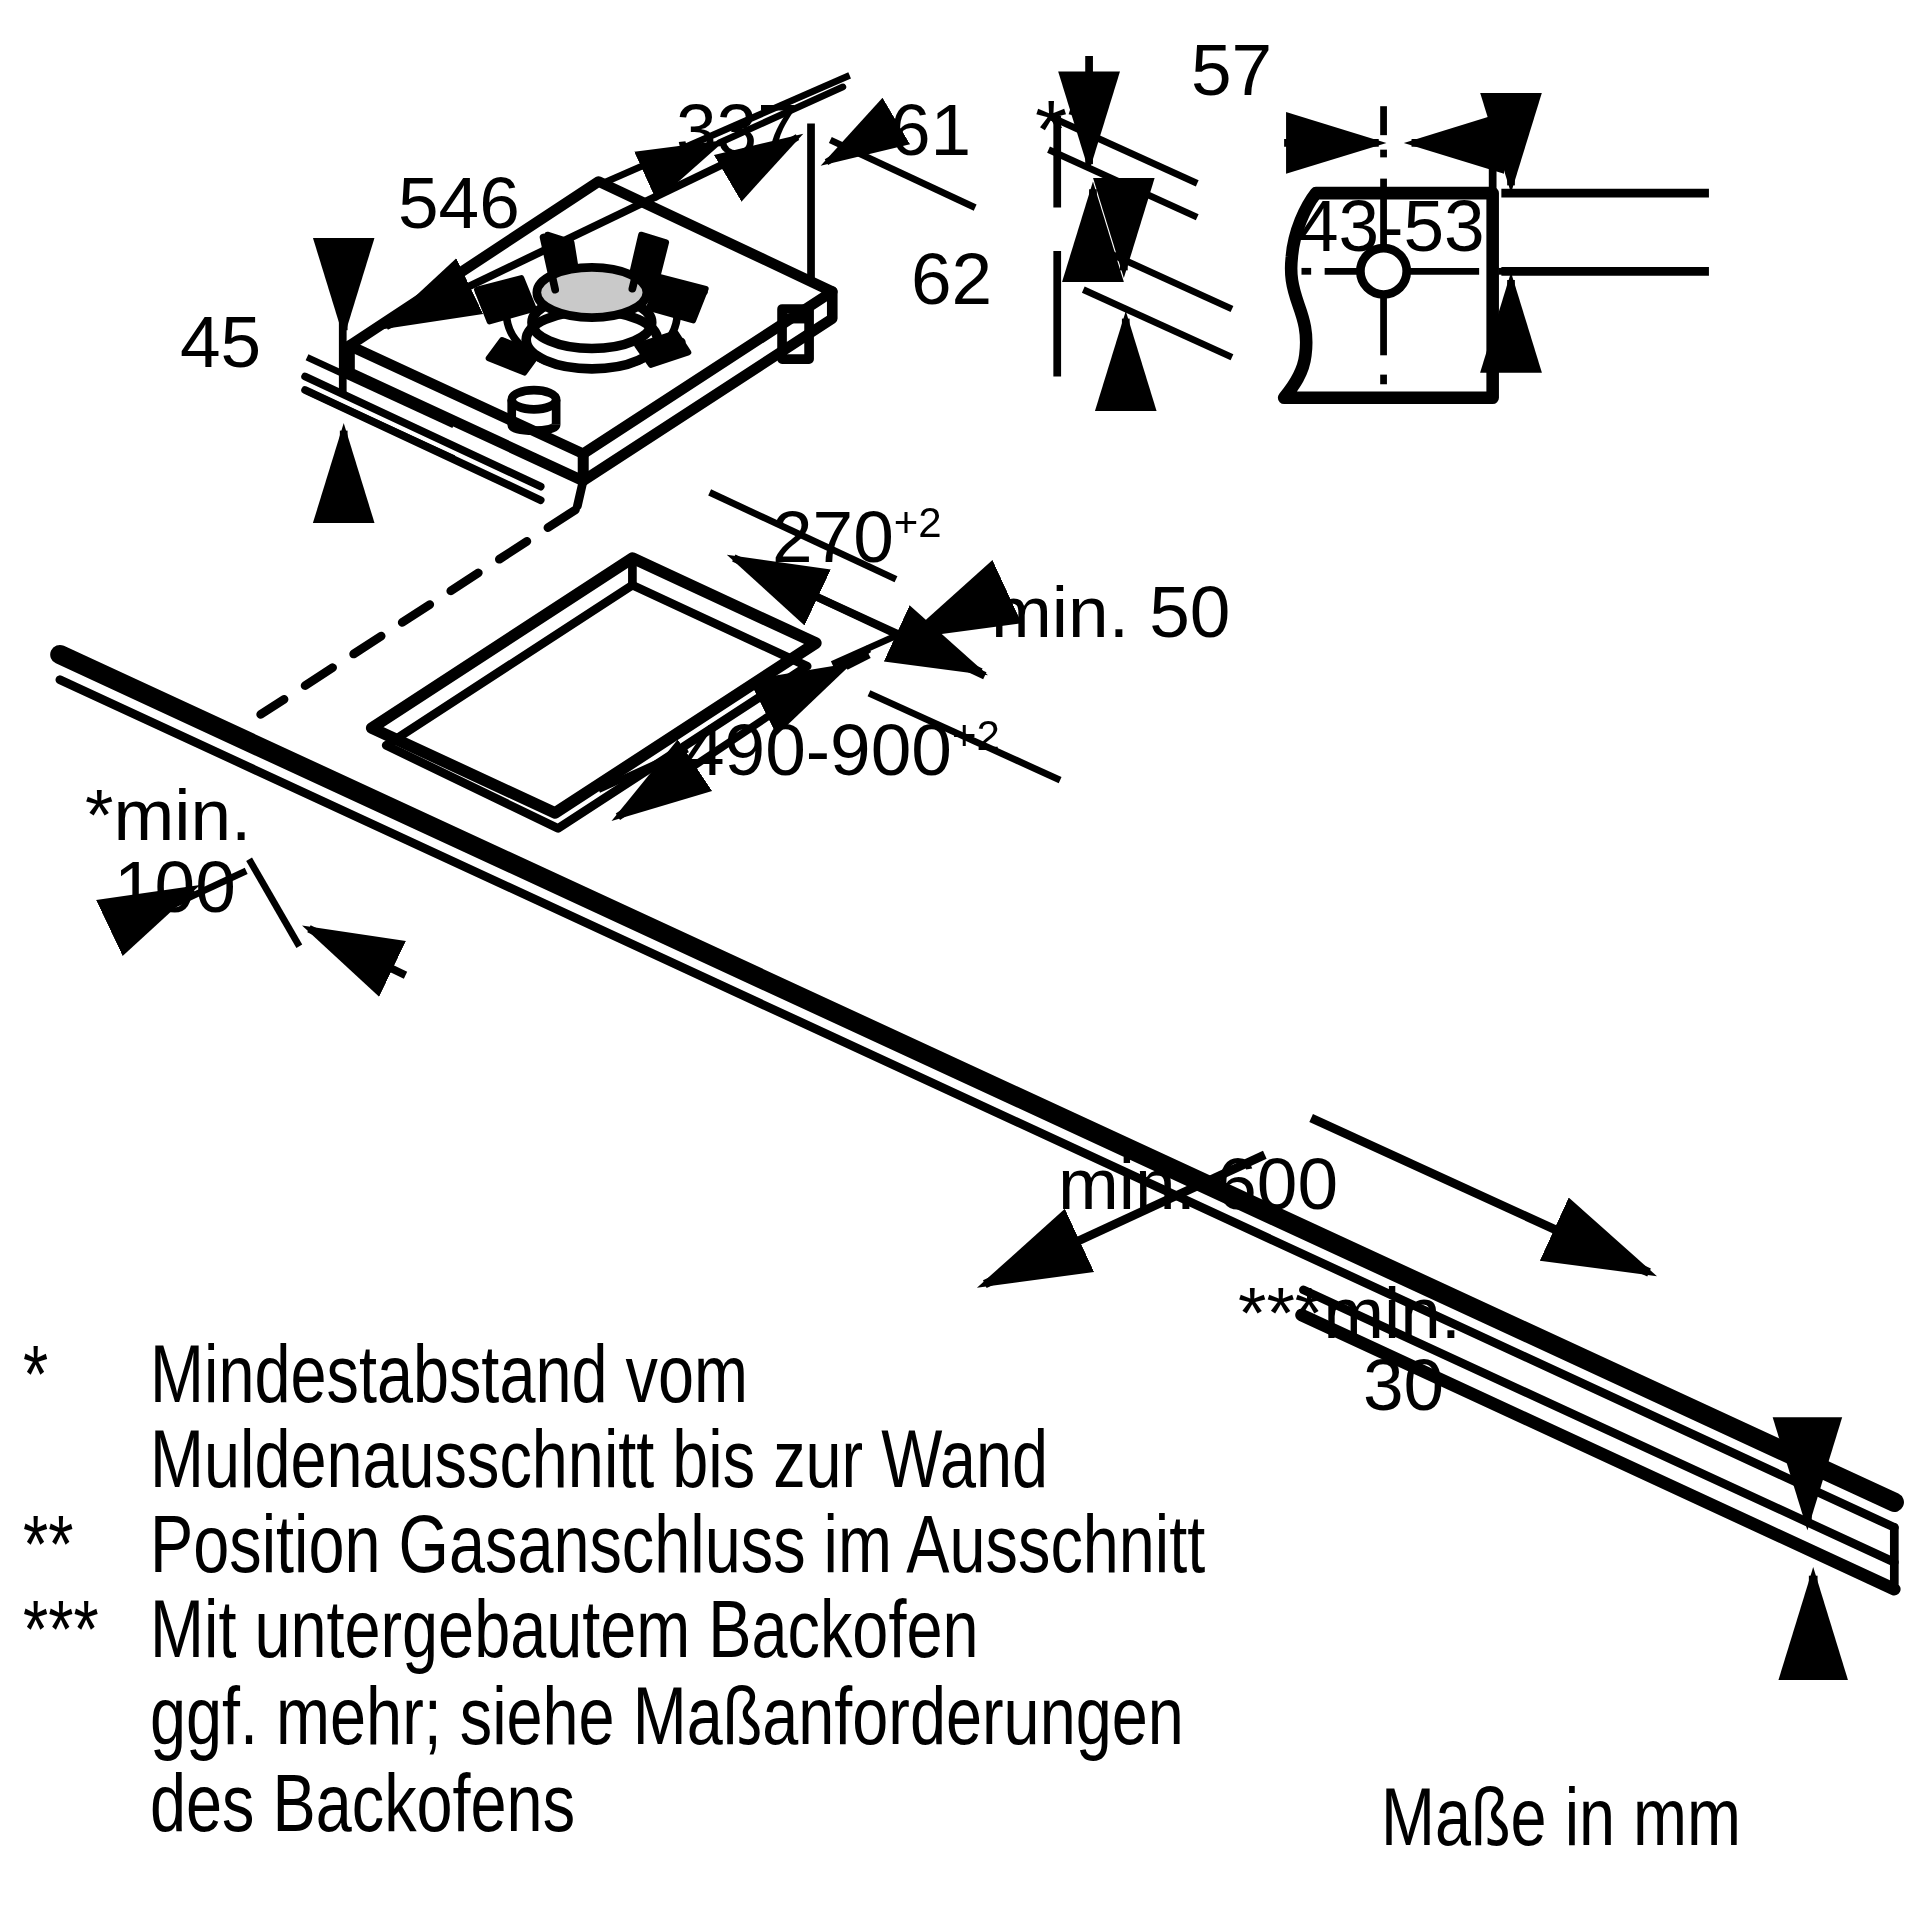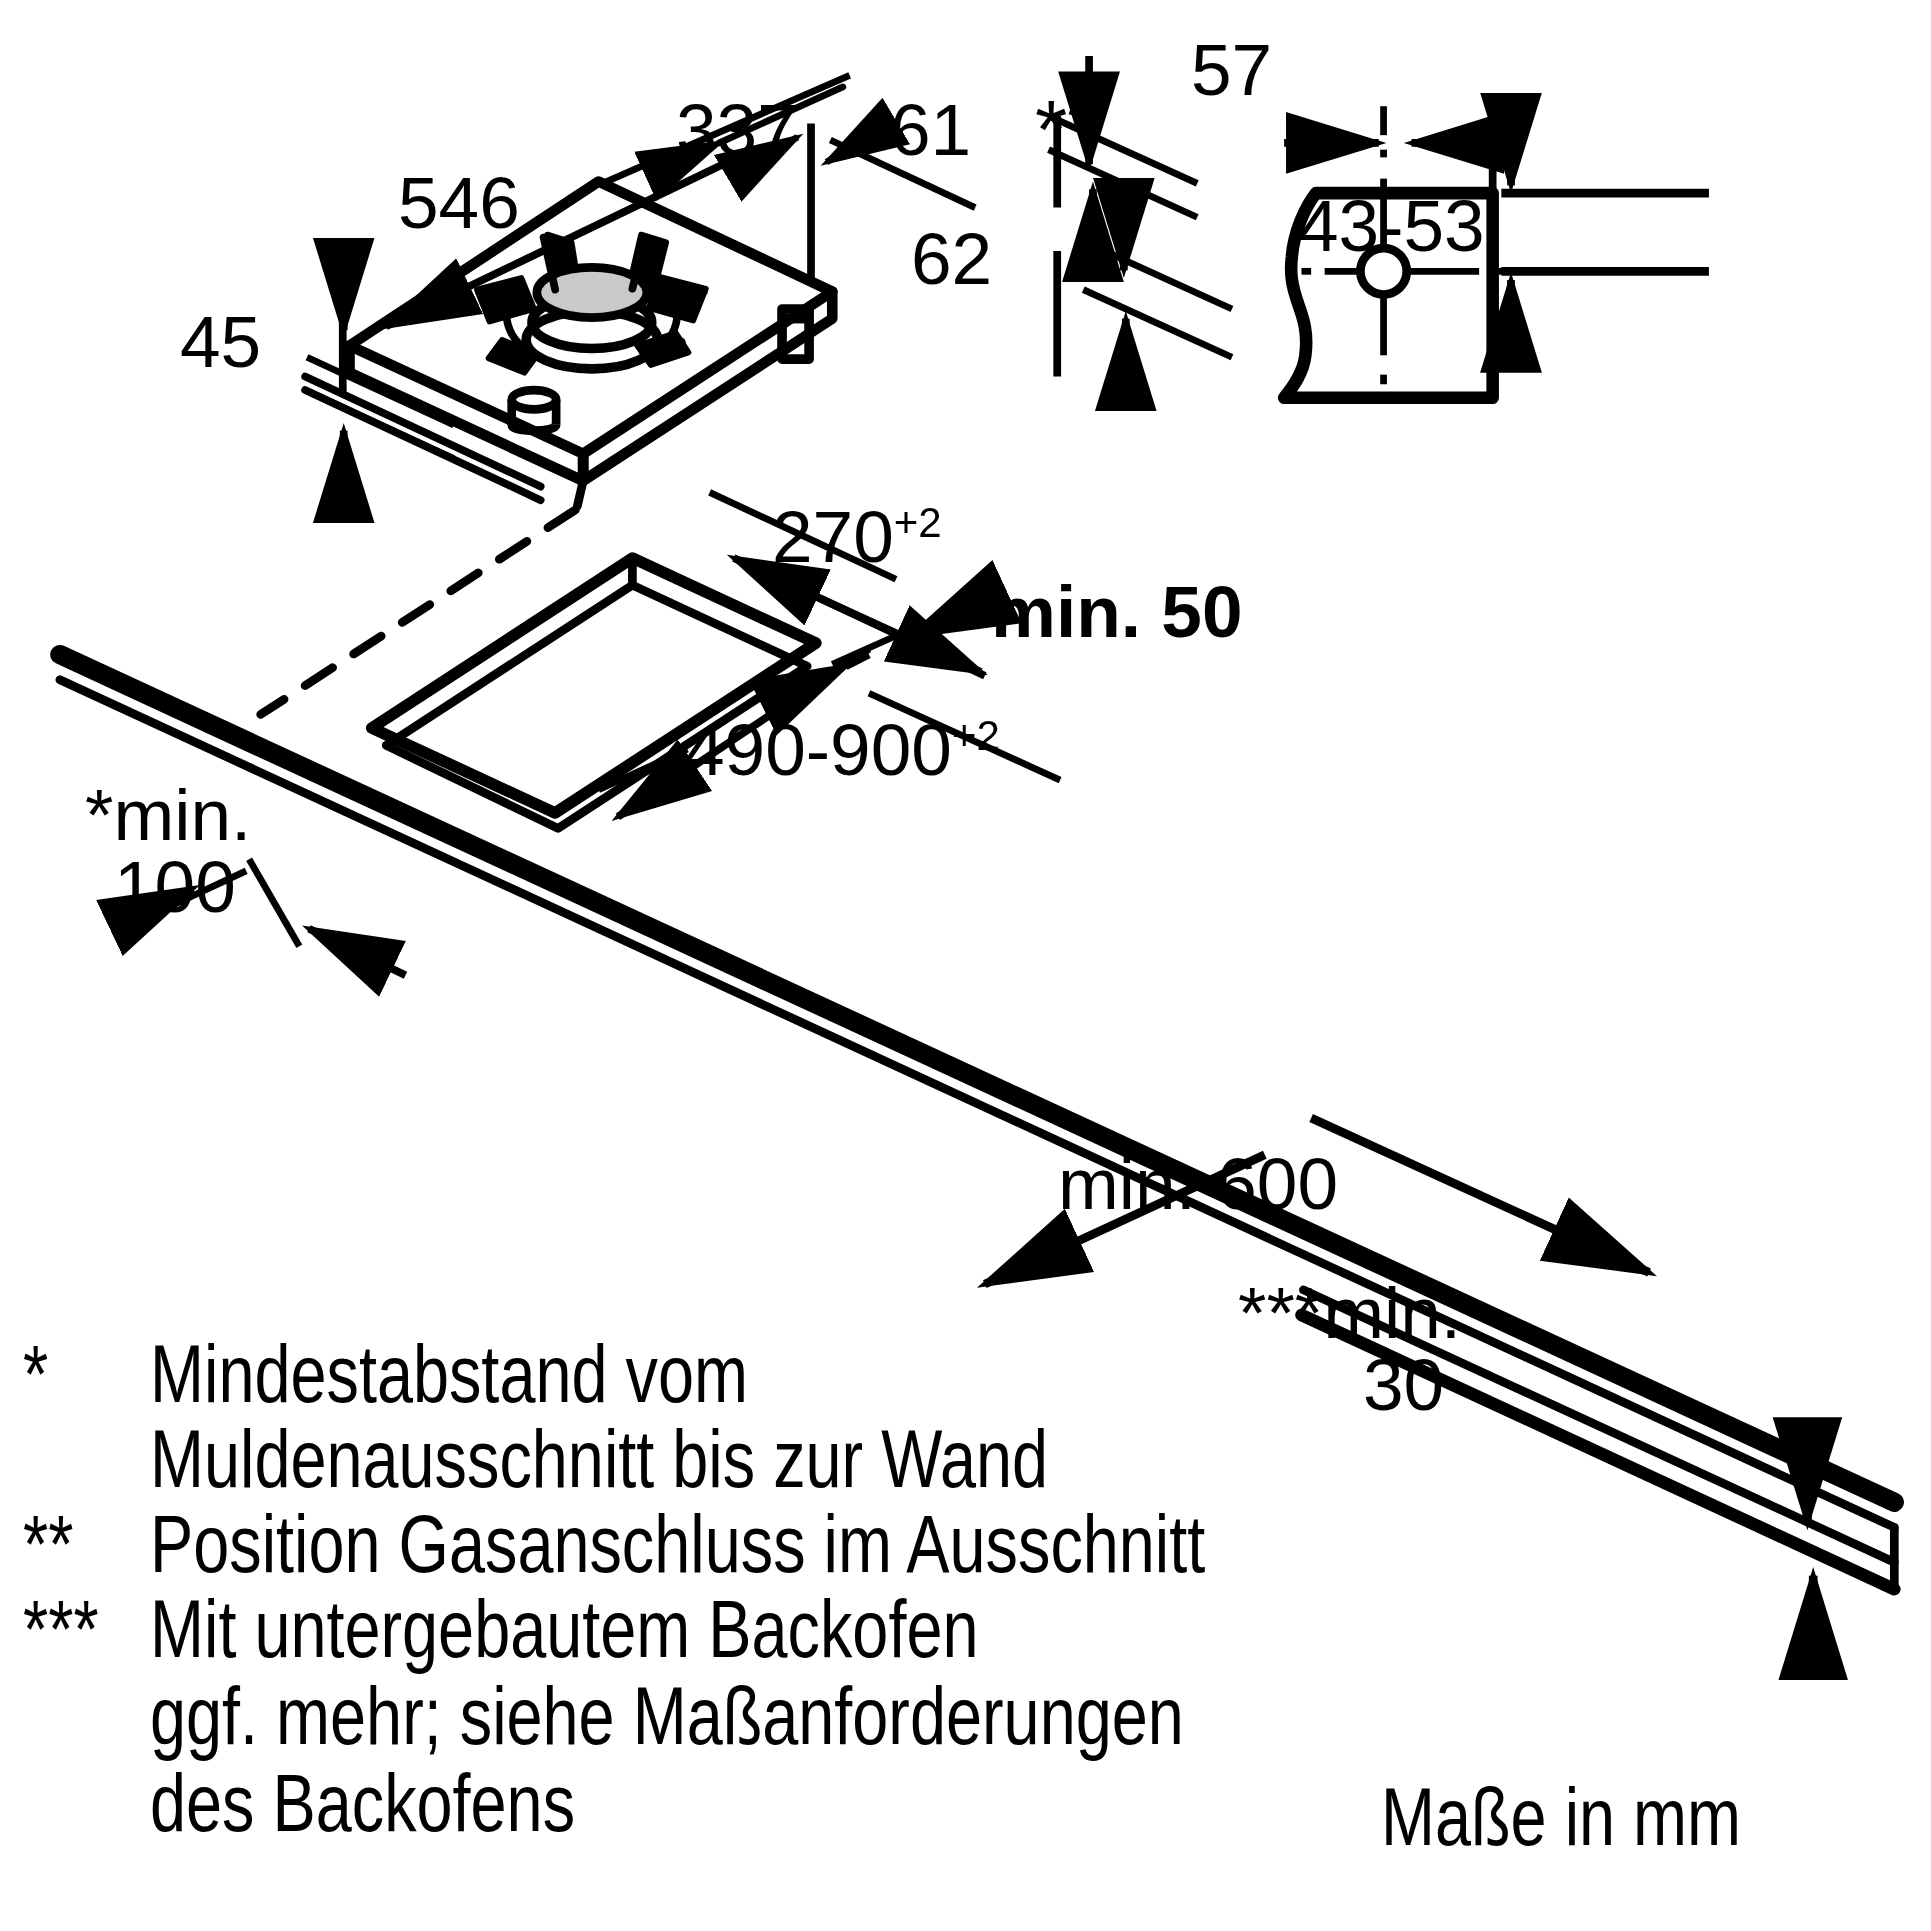--- a/index.html
+++ b/index.html
@@ -238,33 +238,33 @@
   </svg>
 
   <div class="lbl dim" style="left:398px; top:166px;">546</div>
 
   <div class="lbl dim" style="left:676px; top:93px;">337</div>
 
   <div class="lbl dim" style="left:180px; top:305px;">45</div>
 
   <div class="lbl dim" style="left:890px; top:93px;">61</div>
 
-  <div class="lbl dim" style="left:911px; top:222px;">62</div>
+  <div class="lbl dim" style="left:911px; top:242px;">62</div>
 
   <div class="lbl dim" style="left:1035px; top:89px; font-size:83px;">**</div>
 
   <div class="lbl dim" style="left:1191px; top:33px;">57</div>
 
   <div class="lbl dim" style="left:1290px; top:189px;margin-left:8px;">43-53</div>
 
   <div class="lbl dim" style="left:772px; top:452px;margin-top:48px;">
     <span>270</span><span class="sup">+2</span>
   </div>
 
-  <div class="lbl dim" style="left:991px; top:575px;font-weight:bold;">min. 50</div>
+  <div class="lbl dim" style="left:991px; top:575px;">min. 50</div>
 
   <div class="lbl dim" style="left:684px; top:713px;">
     <span>490-900</span><span class="sup">+2</span>
   </div>
 
   <div class="lbl dim" style="left:85px; top:778px;">
     <span>*</span><span>min.</span>
   </div>
   <div class="lbl dim" style="left:114px; top:850px;">100</div>
 

